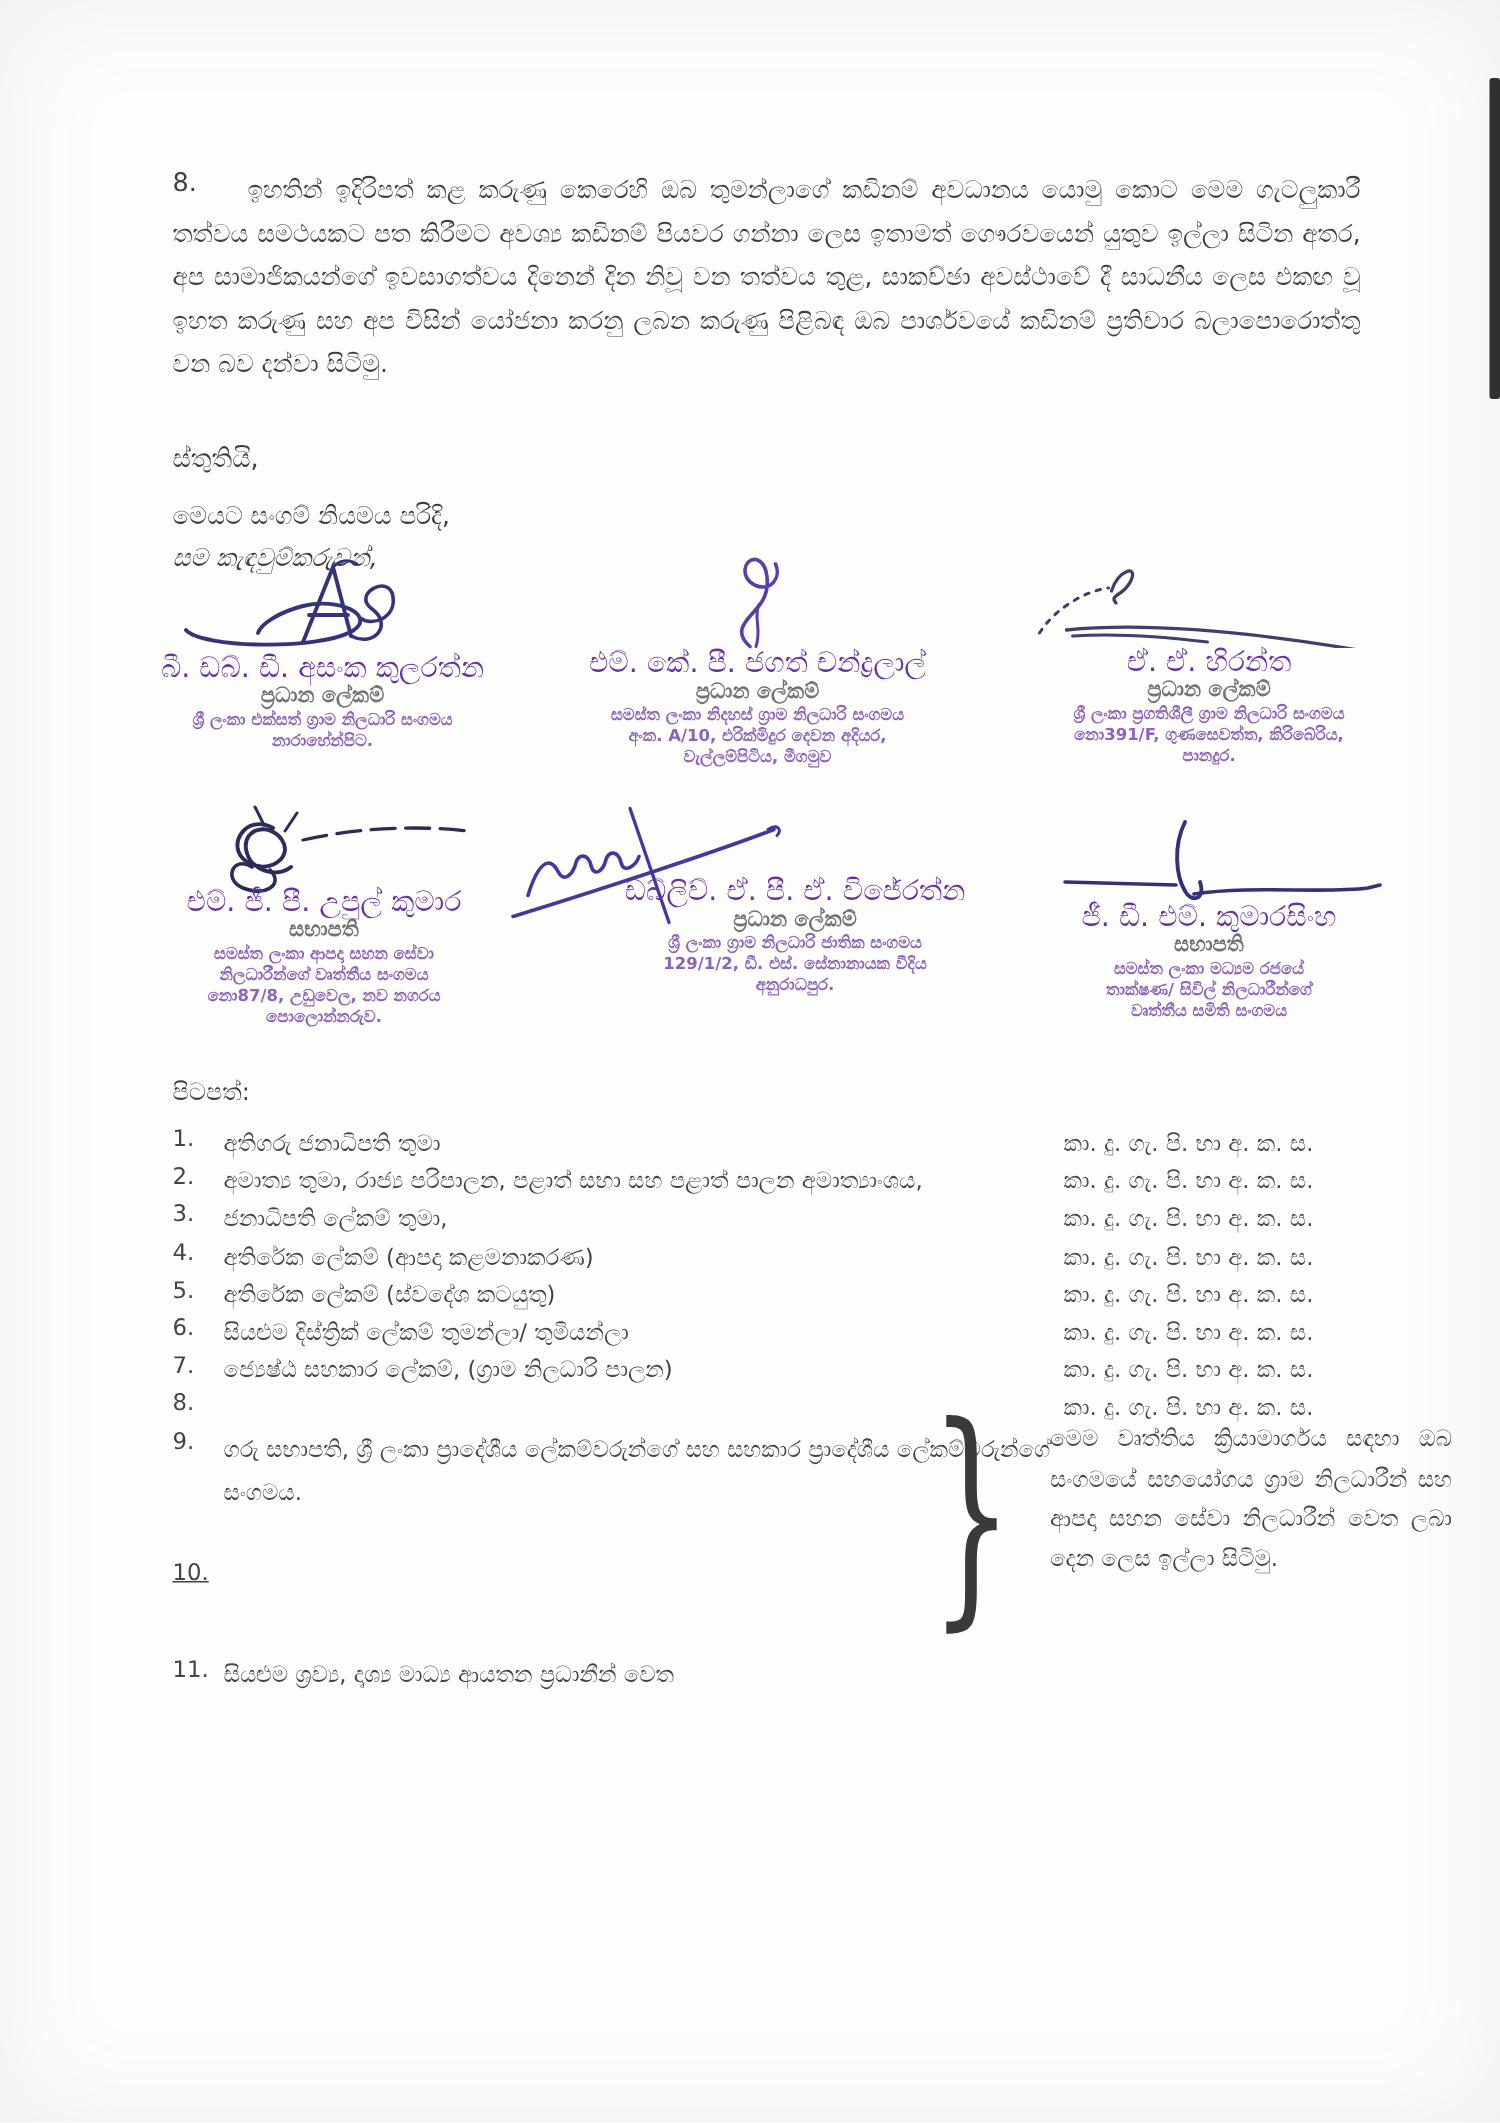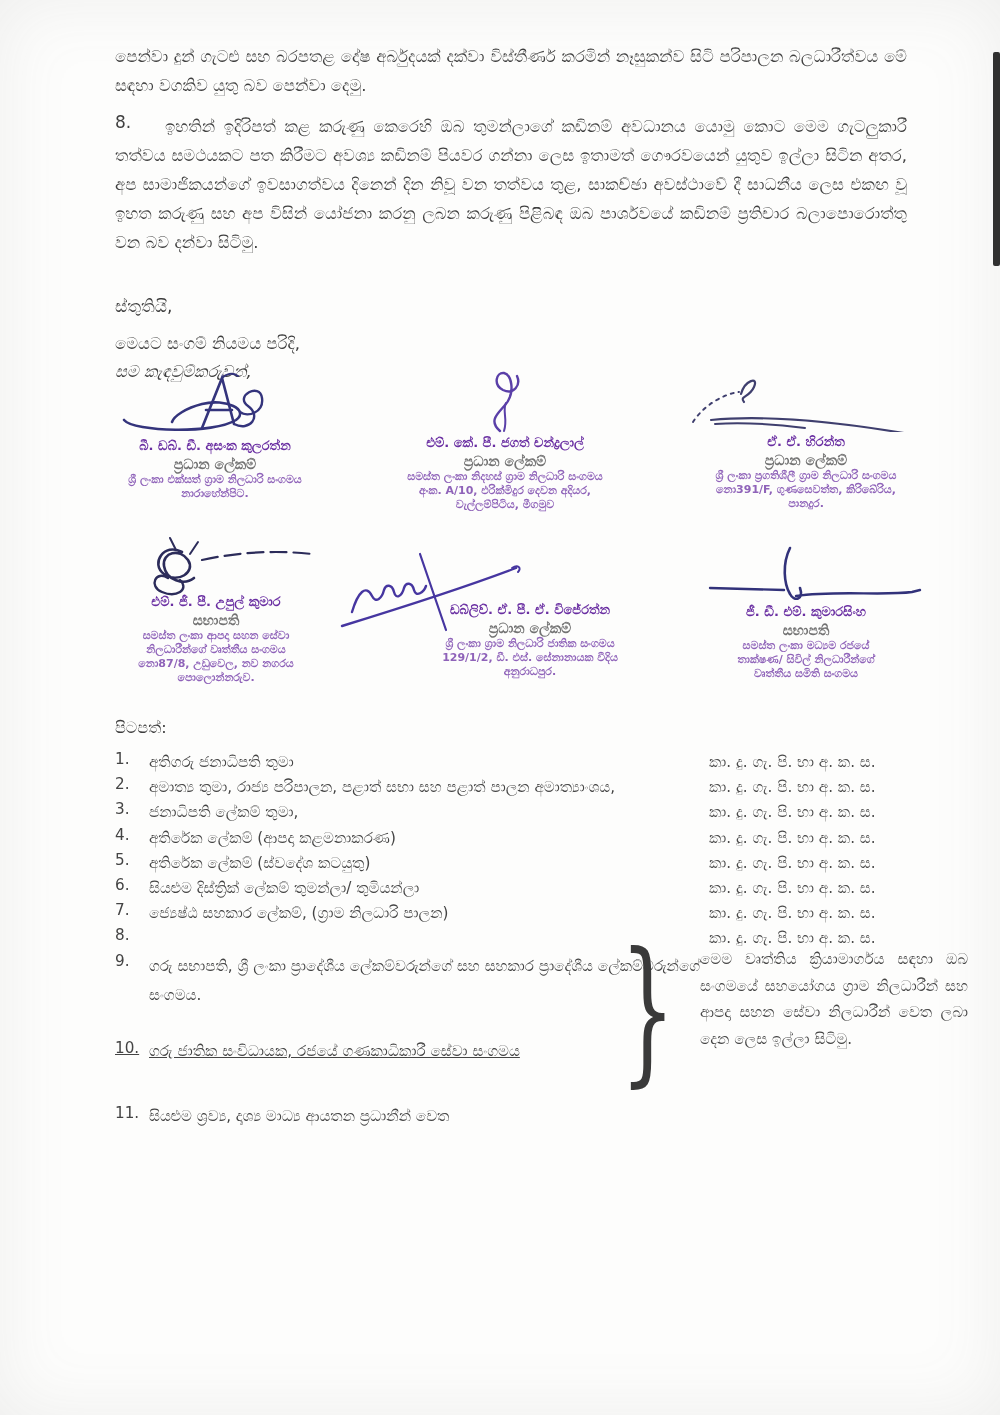--- a/index.html
+++ b/index.html
@@ -21,28 +21,28 @@
   .para1 { position:absolute; left:115px; top:42px; width:792px; }
   .para8-wrap { position:absolute; left:115px; top:112px; width:792px; }
   .para8-num { position:absolute; left:0; top:0; font-size:17px; color:#3f3f3f; }
   .para8-text { text-indent:50px; }
   .closing-thanks { position:absolute; left:115px; top:296px; font-size:17px; }
   .closing-line1 { position:absolute; left:115px; top:334px; font-size:16.5px; }
   .closing-line2 { position:absolute; left:115px; top:362px; font-size:16.5px;font-style:italic; }
 
   .sig-block { position:absolute; text-align:center; }
   .sig-img { display:block; margin:0 auto; }
-  .sig-name { font-size:13px; font-weight:bold; color:#6a2fa2; line-height:19px; }
+  .sig-name { font-size:19px; font-weight:normal; color:#6a2fa2; line-height:19px; }
   .sig-title { font-size:14px; font-weight:bold; color:#737373; line-height:18px; }
   .sig-small { font-size:11px; font-weight:bold; color:#8f63b9; line-height:14px; }
   .sig-b1 { left:80px;  top:372px; width:270px; }
   .sig-b2 { left:370px; top:363px; width:270px; }
   .sig-b3 { left:660px; top:372px; width:292px; }
   .sig-b4 { left:78px;  top:536px; width:276px; }
-  .sig-b5 { left:352px; top:542px; width:296px; }
+  .sig-b5 { left:352px; top:527px; width:296px; }
   .sig-b6 { left:660px; top:546px; width:292px; }
   .sig-b5 .sig-img { position:absolute; left:-18px; top:0; }
   .sig-b5 .sig-text { position:relative; margin-top:58px; margin-left:60px; }
   .sig-b4 .sig-img { margin-bottom:-6px; }
 
   .copies-label { position:absolute; left:115px; top:718px; font-size:16px; }
   .copies-list { position:absolute; left:115px; top:750px; width:832px; }
   .copy-row { display:flex; align-items:flex-start; height:25.2px; font-size:15.2px; color:#444; }
   .copy-row.tall { height:64px; }
   .copy-row.gap-before { margin-top:23px;text-decoration:underline; }
@@ -58,21 +58,20 @@
            font-family:"DejaVu Serif","Liberation Serif",serif; font-weight:normal; }
   .brace-note { position:absolute; left:700px; top:946px; width:268px;
                 font-size:15.2px; line-height:26.5px; color:#454545; text-align:justify; }
 </style>
 </head>
 <body>
 
 <div class="page">
   <div class="scan-edge-right"></div>
 
-  <div class="para1 body-text">පෙන්වා දුන් ගැටළු සහ බරපතළ දෝෂ අර්බුදයක් දක්වා විස්තීර්ණ කරමින් නෑසුකන්ව සිටි පරිපාලන බලධාරීත්වය මේ සඳහා වගකිව යුතු බව පෙන්වා දෙමු.</div>
 
   <div class="para8-wrap">
     <span class="para8-num">8.</span>
     <div class="para8-text body-text">ඉහතින් ඉදිරිපත් කළ කරුණු කෙරෙහි ඔබ තුමන්ලාගේ කඩිනම් අවධානය යොමු කොට මෙම ගැටලුකාරී තත්වය සමථයකට පත කිරීමට අවශ්‍ය කඩිනම් පියවර ගන්නා ලෙස ඉතාමත් ගෞරවයෙන් යුතුව ඉල්ලා සිටින අතර, අප සාමාජිකයන්ගේ ඉවසාගත්වය දිනෙන් දින නිවූ වන තත්වය තුළ, සාකච්ඡා අවස්ථාවේ දී සාධනීය ලෙස එකඟ වූ ඉහත කරුණු සහ අප විසින් යෝජනා කරනු ලබන කරුණු පිළිබඳ ඔබ පාර්ශවයේ කඩිනම් ප්‍රතිචාර බලාපොරොත්තු වන බව දන්වා සිටිමු.</div>
   </div>
 
   <div class="closing-thanks">ස්තුතියි,</div>
   <div class="closing-line1">මෙයට සංගම් නියමය පරිදි,</div>
   <div class="closing-line2">සම කැඳවුම්කරුවන්,</div>
 
@@ -200,21 +199,20 @@
     <div class="copy-row">
       <span class="copy-num">8.</span>
       <span class="copy-right">කා. දු. ගැ. පි. භා අ. ක. ස.</span>
     </div>
     <div class="copy-row tall">
       <span class="copy-num">9.</span>
       <span class="copy-text wrap">ගරු සභාපති, ශ්‍රී ලංකා ප්‍රාදේශීය ලේකම්වරුන්ගේ සහ සහකාර ප්‍රාදේශීය ලේකම්වරුන්ගේ සංගමය.</span>
     </div>
     <div class="copy-row gap-before">
       <span class="copy-num">10.</span>
-      <span class="copy-text">ගරු ජාතික සංවිධායක, රජයේ ගණකාධිකාරී සේවා සංගමය</span>
     </div>
     <div class="copy-row gap-before-lg">
       <span class="copy-num">11.</span>
       <span class="copy-text">සියළුම ශ්‍රව්‍ය, දෘශ්‍ය මාධ්‍ය ආයතන ප්‍රධානීන් වෙත</span>
     </div>
   </div>
 
   <div class="brace">}</div>
   <div class="brace-note">මෙම වෘත්තිය ක්‍රියාමාර්ගය සඳහා ඔබ සංගමයේ සහයෝගය ග්‍රාම නිලධාරීන් සහ ආපදා සහන සේවා නිලධාරීන් වෙත ලබා දෙන ලෙස ඉල්ලා සිටිමු.</div>
 </div>

